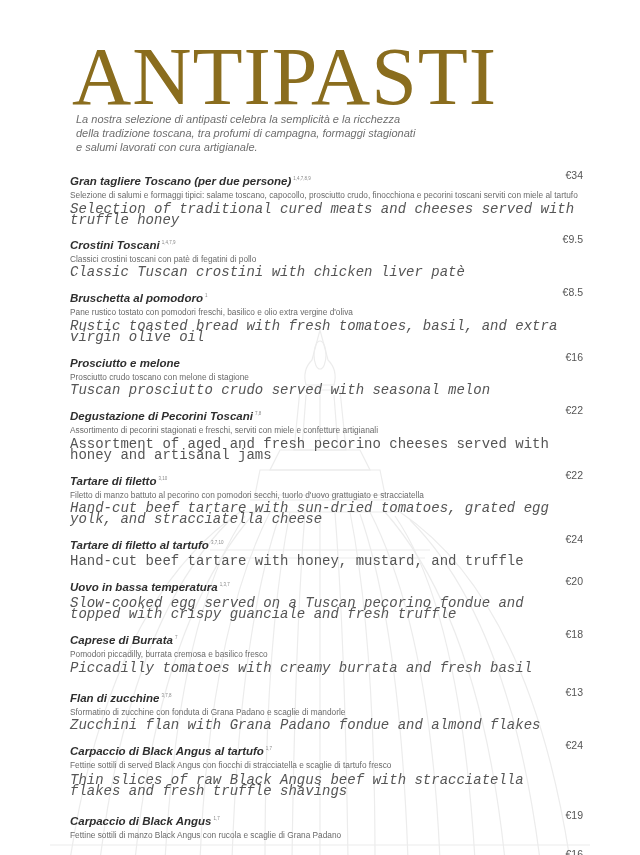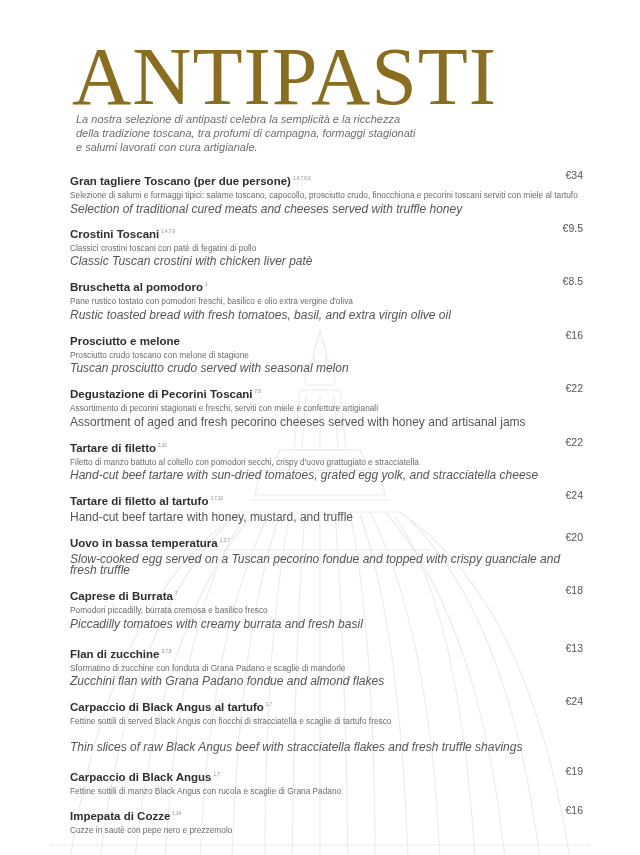--- a/index.html
+++ b/index.html
@@ -60,40 +60,41 @@
       position: relative;
       margin-bottom: 10px;
     }
     .item-name {
       font-size: 11.5px;
       line-height: 15px;
       font-weight: bold;
       color: #2f2f2f;
       display: inline;
     }
-    .item-name .nm { font-weight: 600; }
+    .item-name .nm { font-weight: 600; font-style: italic; }
     .allergens {
       font-size: 4.5px;
       vertical-align: super;
       color: #888;
       margin-left: 2px;
       font-weight: normal;
     }
     .item-desc-it {
       font-size: 8.3px;
       line-height: 10.5px;
       color: #6a6a6a;
       margin-top: 1px;
     }
     .item-desc-en {
-      font-size: 12px;
+      font-size: 14px;
       line-height: 11px;
       color: #555;
       font-style: italic;
       margin-top: 3px;
+      font-family: Liberation Mono, monospace;
     }
     .item-desc-en.plain { font-style: normal; }
     .price {
       position: absolute;
       right: -3px;
       top: -2px;
       font-size: 10.5px;
       color: #555;
     }
   </style>
@@ -172,21 +173,21 @@
 
     <div class="item">
       <span class="item-name"><span class="nm">Degustazione di Pecorini Toscani</span><span class="allergens">7,8</span></span>
       <div class="item-desc-it">Assortimento di pecorini stagionati e freschi, serviti con miele e confetture artigianali</div>
       <div class="item-desc-en plain">Assortment of aged and fresh pecorino cheeses served with honey and artisanal jams</div>
       <div class="price">€22</div>
     </div>
 
     <div class="item">
       <span class="item-name"><span class="nm">Tartare di filetto</span><span class="allergens">3,10</span></span>
-      <div class="item-desc-it">Filetto di manzo battuto al coltello con pomodori secchi, crispy d'uovo grattugiato e stracciatella</div>
+      <div class="item-desc-it">Filetto di manzo battuto al pecorino con pomodori secchi, tuorlo d'uovo grattugiato e stracciatella</div>
       <div class="item-desc-en">Hand-cut beef tartare with sun-dried tomatoes, grated egg yolk, and stracciatella cheese</div>
       <div class="price">€22</div>
     </div>
 
     <div class="item">
       <span class="item-name"><span class="nm">Tartare di filetto al tartufo</span><span class="allergens">3,7,10</span></span>
       <div class="item-desc-en plain">Hand-cut beef tartare with honey, mustard, and truffle</div>
       <div class="price">€24</div>
     </div>
 
@@ -206,21 +207,21 @@
     <div class="item" style="margin-top:14px">
       <span class="item-name"><span class="nm">Flan di zucchine</span><span class="allergens">3,7,8</span></span>
       <div class="item-desc-it">Sformatino di zucchine con fonduta di Grana Padano e scaglie di mandorle</div>
       <div class="item-desc-en">Zucchini flan with Grana Padano fondue and almond flakes</div>
       <div class="price">€13</div>
     </div>
 
     <div class="item">
       <span class="item-name"><span class="nm">Carpaccio di Black Angus al tartufo</span><span class="allergens">1,7</span></span>
       <div class="item-desc-it">Fettine sottili di served Black Angus con fiocchi di stracciatella e scaglie di tartufo fresco</div>
-      <div class="item-desc-en" style="margin-top:15px">Thin slices of raw Black Angus beef with stracciatella flakes and fresh truffle shavings</div>
+      <div class="item-desc-en" style="margin-top:4px">Thin slices of raw Black Angus beef with stracciatella flakes and fresh truffle shavings</div>
       <div class="price">€24</div>
     </div>
 
     <div class="item" style="margin-top:14px">
       <span class="item-name"><span class="nm">Carpaccio di Black Angus</span><span class="allergens">1,7</span></span>
       <div class="item-desc-it">Fettine sottili di manzo Black Angus con rucola e scaglie di Grana Padano</div>
       <div class="price">€19</div>
     </div>
 
     <div class="item">

